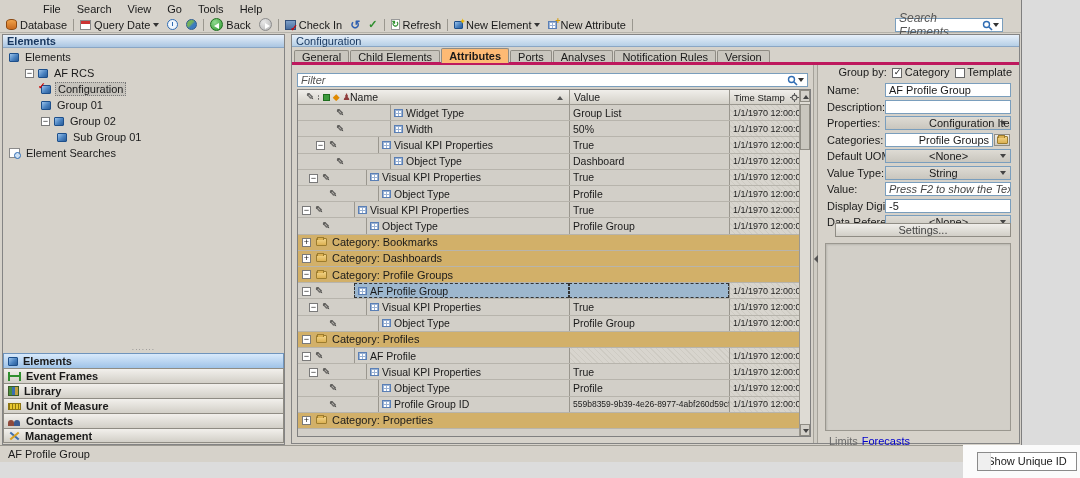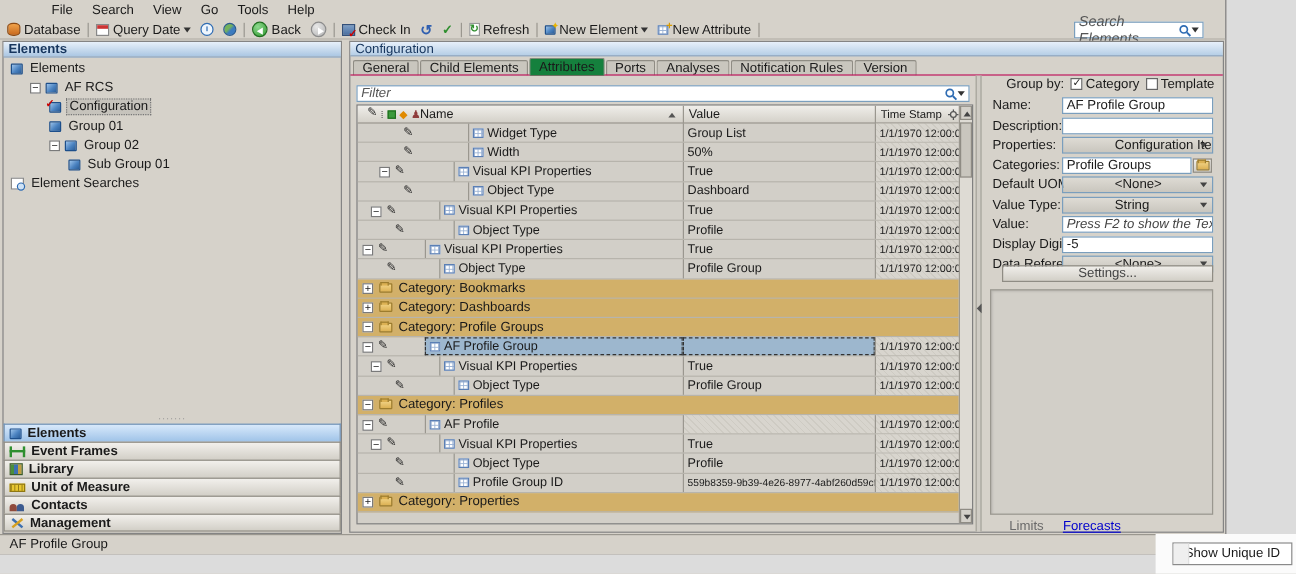--- a/index.html
+++ b/index.html
@@ -74,22 +74,22 @@
   #nav { position:absolute; left:0; right:0; bottom:1px; }
   .nav-btn { height:15px; border:1px solid #8f8c84; border-bottom:none; background:linear-gradient(#f2f0ec,#d2cfc7); display:flex; align-items:center; gap:5px; padding:0 4px; font-weight:bold; }
   .nav-btn:last-child { border-bottom:1px solid #8f8c84; }
   .nav-btn.active { background:linear-gradient(#d8e9fb,#9fc3e8); border-color:#6f94bc; }
 
   
   #main-panel { left:291px; top:34px; width:729px; height:410px; border:1px solid #848484; background:#d6d2ca; }
   #main-header { position:absolute; left:0; top:0; right:0; height:12px; background:linear-gradient(#e7f0fa,#b6cfe6); border-bottom:1px solid #8aa6c4; padding:0 4px; line-height:12px; color:#17365e; }
   #tabs { position:absolute; left:2px; top:13px; right:0; height:15px; display:flex; align-items:flex-end; }
   .tab { height:13px; line-height:13px; padding:0 7px; background:#c9c6be; border:1px solid #8f8c84; border-bottom:none; margin-right:1px; border-radius:2px 2px 0 0; }
-  .tab.active { height:15px; line-height:15px; background:#15803d; font-weight:normal; position:relative; z-index:2; }
-  #main-content { position:absolute; left:0; top:27px; right:0; bottom:0; border-top:1px solid #be185d; }
+  .tab.active { height:15px; line-height:15px; background:#fdba74; font-weight:bold; position:relative; z-index:2; }
+  #main-content { position:absolute; left:0; top:27px; right:0; bottom:0; border-top:3px solid #be185d; }
 
   #filter-box { position:absolute; left:5px; top:8px; width:511px; height:14px; background:#fff; border:1px solid #7a9ebd; display:flex; align-items:center; padding:0 3px; }
   #filter-box .ph { flex:1; font-style:italic; color:#555; }
 
   #grid { position:absolute; left:5px; top:24px; width:514px; bottom:6px; border:1px solid #808080; background:#d2cfc8; overflow:hidden; }
   #grid-header { position:absolute; left:0; top:0; right:11px; height:15px; background:linear-gradient(#f0eeea,#d4d1c9); border-bottom:1px solid #9a978f; }
   #grid-header .hicons { position:absolute; left:8px; top:2px; display:flex; gap:3px; align-items:center; }
   .hcol { position:absolute; top:0; height:15px; line-height:15px; padding-left:4px; border-left:1px solid #9a978f; font-size:10.5px; }
   #grid-rows { position:absolute; left:0; top:15px; right:11px; bottom:0; }
   .grow { position:absolute; left:0; right:0; height:17px; border-bottom:1px solid #b7b4ac; }
@@ -117,21 +117,21 @@
   #right-panel { position:absolute; left:527px; top:0; right:2px; bottom:0; }
   #group-by { position:absolute; right:5px; top:1px; display:flex; gap:5px; align-items:center; }
   .fieldrow { position:absolute; left:0; right:0; height:14px; }
   .flabel { position:absolute; left:8px; top:1px; }
   .fbox { position:absolute; left:66px; right:6px; top:0; height:14px; border:1px solid #7a9ebd; background:#fff; padding:0 3px; line-height:12px; overflow:hidden; white-space:nowrap; }
   .fbox.select { background:linear-gradient(#dedbd4,#c9c6be);padding-left:43px; }
   .fbox.italic { font-style:italic; color:#444; }
   .browse-btn { position:absolute; right:7px; top:1px; width:16px; height:12px; background:linear-gradient(#f0eeea,#cfccc4); border:1px solid #8f8c84; display:flex; align-items:center; justify-content:center; }
   #settings-btn { position:absolute; left:16px; right:6px; top:158px; height:14px; background:linear-gradient(#f0eeea,#d2cfc7); border:1px solid #8f8c84; text-align:center; line-height:13px; color:#444; }
   #right-inset { position:absolute; left:6px; right:6px; top:178px; height:188px; background:#d2cfc8; border:1px solid #9a978f; box-shadow:inset 1px 1px 2px rgba(0,0,0,.12); }
-  #limits-row { position:absolute; left:10px; top:370px; display:flex; gap:16px;margin-left:12px; }
+  #limits-row { position:absolute; left:10px; top:370px; display:flex; gap:4px; }
   #limits-label { color:#6a6a6a; }
   #forecasts-link { color:#0000cc; text-decoration:underline; }
 
   
   #statusbar { left:0; top:445px; width:1022px; height:17px; border-top:1px solid #9a978f; background:#d6d2ca; line-height:16px; padding-left:8px; }
   #popup-region { left:963px; top:445px; width:117px; height:33px; background:#fbfbfb; }
   #popup-item { position:absolute; left:14px; top:7px; width:100px; height:19px; background:#fff; border:1px solid #8a8a8a; line-height:17px; text-align:center; }
   #popup-item::before { content:""; position:absolute; left:0; top:0; bottom:0; width:12px; background:#efefef; border-right:1px solid #e0e0e0; }
 
   #search-box { position:absolute; right:18px; top:1px; width:108px; height:14px; background:#fff; border:1px solid #7a9ebd; display:flex; align-items:center; padding:0 3px; }
@@ -530,21 +530,21 @@
             </div>
             <div class="fieldrow" style="top: 51px;">
               <span class="flabel">Properties:</span>
               <div class="fbox select">Configuration Item<span class="combo-arrow"></span></div>
             </div>
             <div class="fieldrow" style="top: 67.5px;">
               <span class="flabel">Categories:</span>
               <span class="browse-btn">
                 <span class="i folder-icon"></span>
               </span>
-              <div class="fbox" style="right: 24px;">Profile Groups</div>
+              <div class="fbox" style="right: 24px; text-align: right;">Profile Groups</div>
             </div>
             <div class="fieldrow" style="top: 84px;">
               <span class="flabel">Default UOM:</span>
               <div class="fbox select">&lt;None&gt;<span class="combo-arrow"></span></div>
             </div>
             <div class="fieldrow" style="top: 100.5px;">
               <span class="flabel">Value Type:</span>
               <div class="fbox select">String<span class="combo-arrow"></span></div>
             </div>
             <div class="fieldrow" style="top: 117px;">

